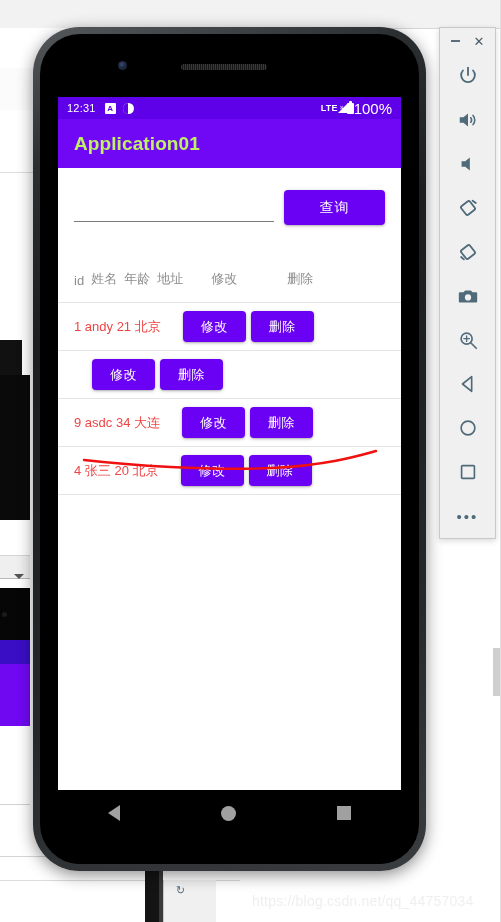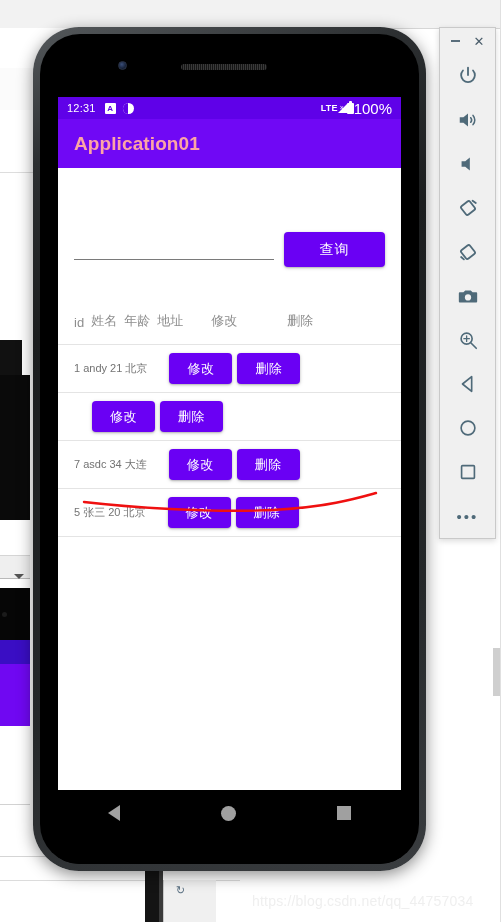--- a/index.html
+++ b/index.html
@@ -250,39 +250,38 @@
   
   .appbar {
     height: 49px;
     background: #7008f5;
     display: flex;
     align-items: center;
     padding-left: 16px;
     box-sizing: border-box;
   }
   .appbar-title {
-    color: #fca5a5;
+    color: #bef264;
     font-size: 19px;
     font-weight: bold;
     letter-spacing: 0.1px;
   }
 
   
   .content {
     background: #ffffff;
     height: 622px;
     position: relative;
   }
 
   .search-row {
     display: flex;
-    align-items: flex-start;
+    align-items: center;
     padding: 22px 16px 0 16px;
     box-sizing: border-box;
-    margin-top: 42px;
   }
   .search-input {
     flex: 1;
     height: 27px;
     border: none;
     border-bottom: 1px solid #7a7a7a;
     outline: none;
     font-size: 13px;
     font-family: inherit;
     background: transparent;
@@ -324,22 +323,22 @@
   .hdr-cells {
     display: flex;
     align-items: flex-end;
     color: #8e8e8e;
     font-size: 13px;
   }
   .hdr-cells span { margin-right: 7px; }
   .hdr-gap1 { width: 14px; }
   .hdr-gap2 { width: 36px; }
   .row-label {
-    color: #737373;
-    font-size: 11px;
+    color: #ef4444;
+    font-size: 13px;
     white-space: nowrap;
   }
   .row-actions {
     display: flex;
     gap: 5px;
     margin-left: auto;
   }
   .btn-row {
     width: 63px;
     height: 31px;
@@ -578,29 +577,29 @@
           </div>
 
           <div class="row row-2">
             <span class="row-actions">
               <button class="btn btn-row">修改</button>
               <button class="btn btn-row">删除</button>
             </span>
           </div>
 
           <div class="row row-3">
-            <span class="row-label">7 asdc 34 大连</span>
+            <span class="row-label">9 asdc 34 大连</span>
             <span class="row-actions">
               <button class="btn btn-row">修改</button>
               <button class="btn btn-row">删除</button>
             </span>
           </div>
 
           <div class="row row-4">
-            <span class="row-label">5 张三 20 北京</span>
+            <span class="row-label">4 张三 20 北京</span>
             <span class="row-actions">
               <button class="btn btn-row">修改</button>
               <button class="btn btn-row">删除</button>
             </span>
           </div>
 
         </div>
 
         <svg class="annotation" viewBox="0 0 343 693">
           <path d="M26 292 C 70 297, 150 303, 215 300 C 270 297, 300 288, 318 283" fill="none" stroke="#ef1010" stroke-width="2.4" stroke-linecap="round"></path>

